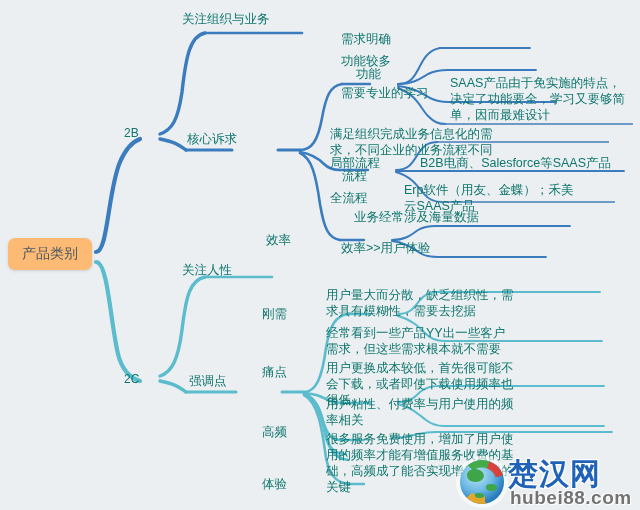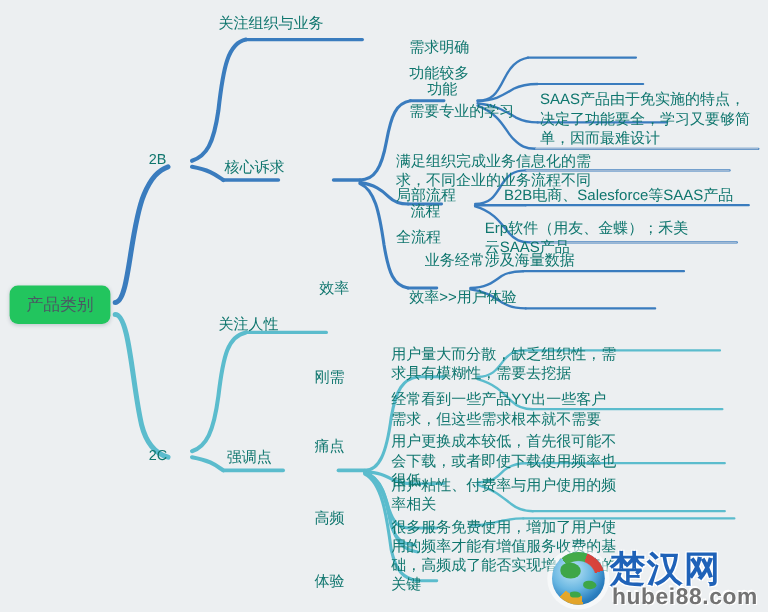--- a/index.html
+++ b/index.html
@@ -11,21 +11,21 @@
   }
   #map{position:absolute;left:0;top:0;width:640px;height:510px;}
   svg.wires{position:absolute;left:0;top:0;width:640px;height:510px;}
 
   .node{position:absolute;color:#0f766e;white-space:nowrap;}
   .node .t{display:block;}
 
   
   .root{
     left:8px;top:238px;
-    background:#22c55e;
+    background:#fdba74;
     border-radius:7px;
     padding:7px 14px;
     font-size:14px;
     color:#4a5a63;
     box-shadow:0 1px 3px rgba(80,100,115,.22);
   }
 
   
   .lbl-l1{font-size:12px;}
   

